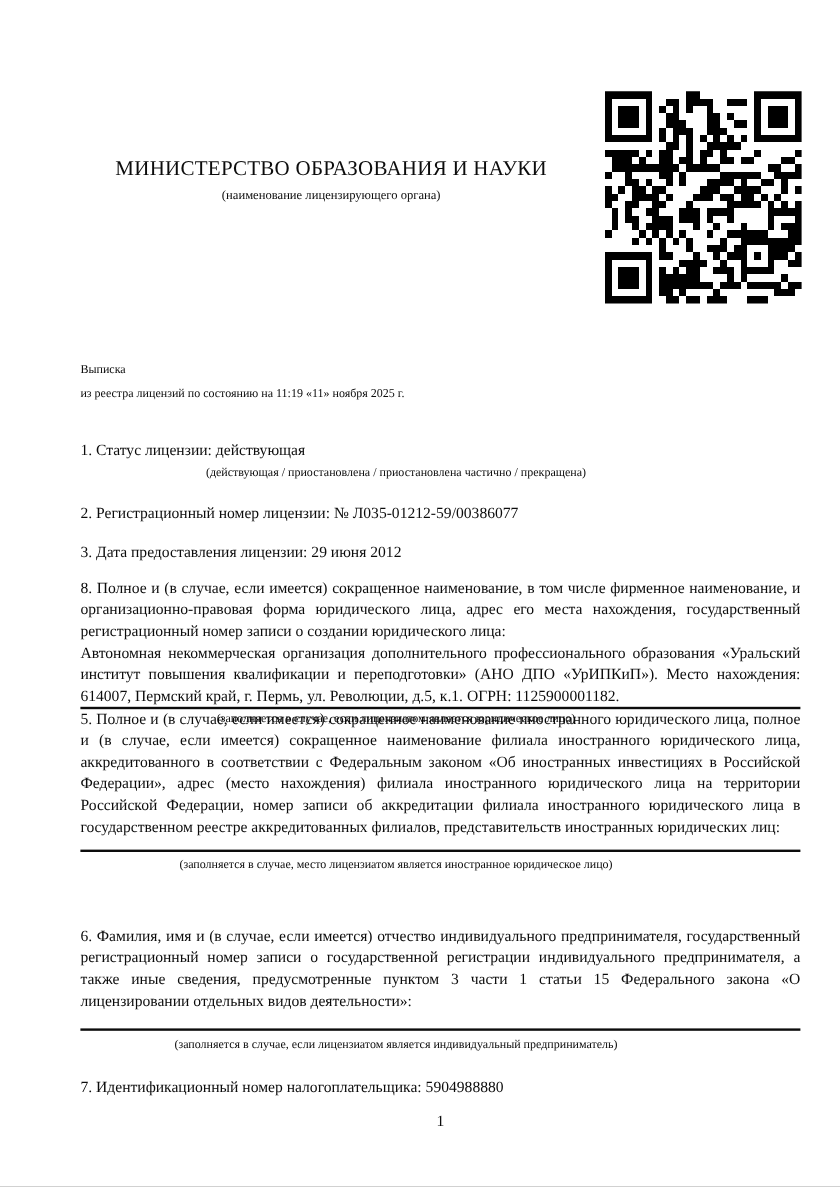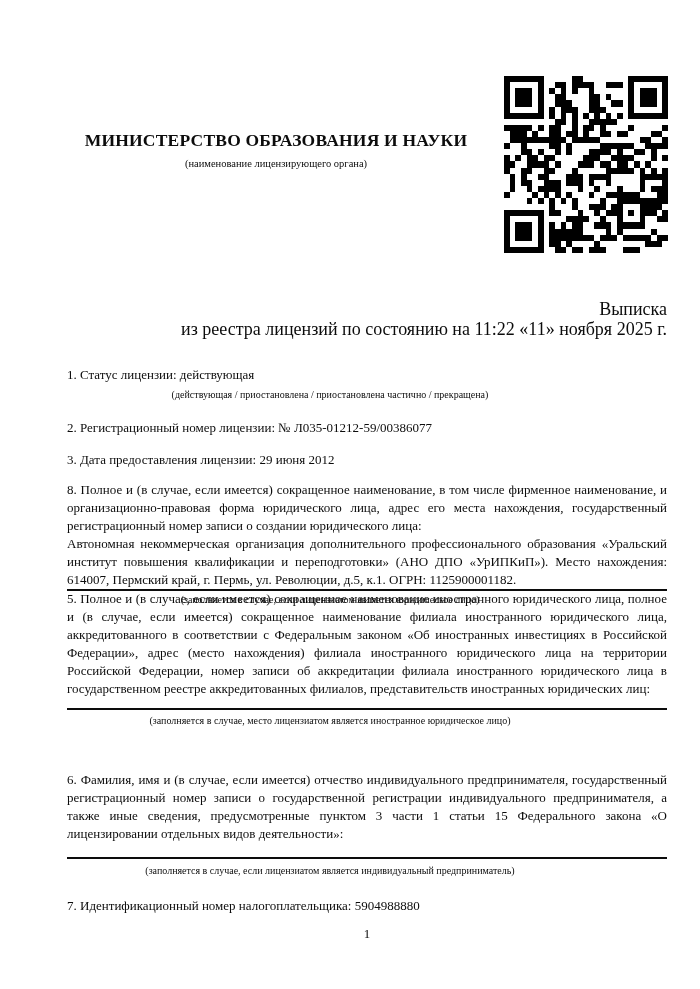--- a/index.html
+++ b/index.html
@@ -12,34 +12,34 @@
     font-family:"Liberation Serif","DejaVu Serif",serif;
     color:#0c0c0c;
     overflow:hidden;
   }
   
   .authority {
     position:absolute; left:67px; top:128px; width:418px;
     text-align:center;
   }
   .authority .name {
-    font-weight:bold; font-size:17.5px; line-height:25px;
+    font-weight:normal; font-size:17.5px; line-height:25px;
     letter-spacing:0.2px;
   }
   .authority .auth-caption {
     font-size:10.5px; line-height:13px; margin-top:4px;
   }
   .qr-box {
     position:absolute; left:504px; top:76px; width:164px; height:177px;
   }
   .qr-box svg { width:100%; height:100%; display:block; }
   
   .doc-title {
     position:absolute; left:67px; top:299px; width:600px;
-    text-align:right; font-size:18px; line-height:20px;
+    text-align:left; font-size:10px; line-height:20px;
   }
   
   .item { position:absolute; left:67px; width:600px; font-size:13px; line-height:18px; }
   .para { text-align:justify; }
   .caption {
     width:526px; text-align:center; font-size:10px; line-height:13px;
   }
   .rule { height:2px; background:#0c0c0c; }
   #item-1 { top:366px; }
   #item-1 .caption { margin-top:4px;text-align:center; }
@@ -498,21 +498,21 @@
         <rect x="16" y="28" width="1" height="1" fill="#000"></rect>
         <rect x="17" y="28" width="1" height="1" fill="#000"></rect>
         <rect x="21" y="28" width="1" height="1" fill="#000"></rect>
         <rect x="22" y="28" width="1" height="1" fill="#000"></rect>
         <rect x="23" y="28" width="1" height="1" fill="#000"></rect>
       </svg>
   </div>
 
   <div class="doc-title">
     <div>Выписка</div>
-    <div>из реестра лицензий по состоянию на 11:22 «11» ноября 2025 г.</div>
+    <div>из реестра лицензий по состоянию на 11:19 «11» ноября 2025 г.</div>
   </div>
 
   <div class="item" id="item-1">
     <div>1. Статус лицензии: действующая</div>
     <div class="caption">(действующая / приостановлена / приостановлена частично / прекращена)</div>
   </div>
 
   <div class="item" id="item-2">
     <div>2. Регистрационный номер лицензии: № Л035-01212-59/00386077</div>
   </div>

